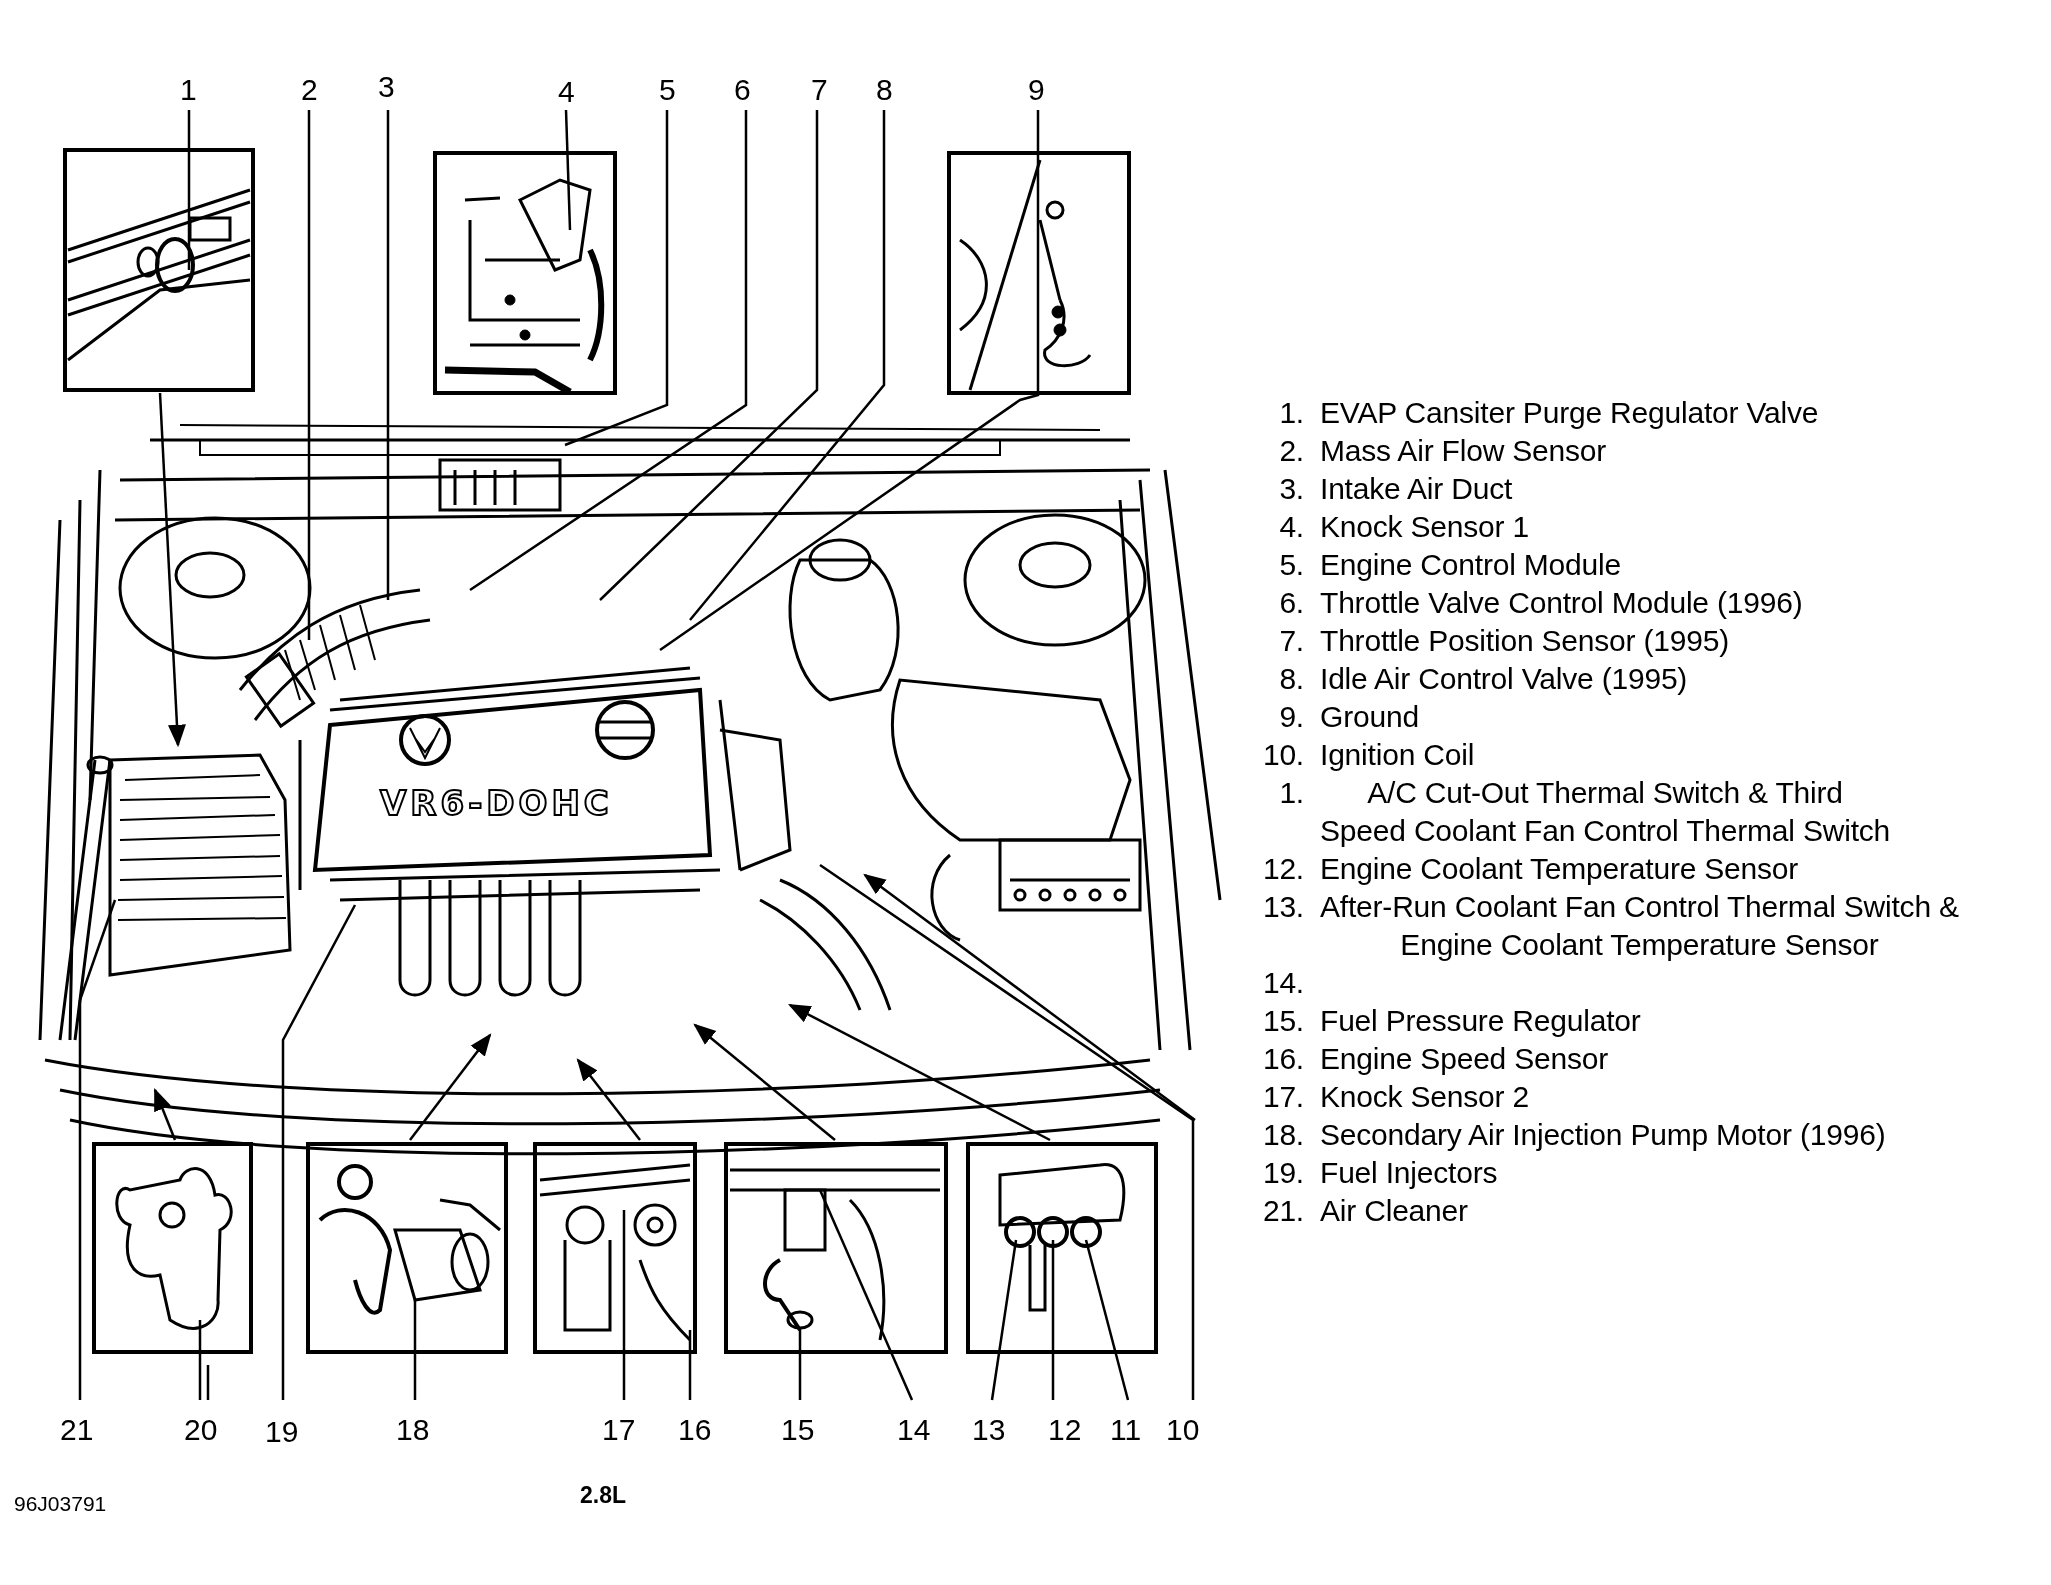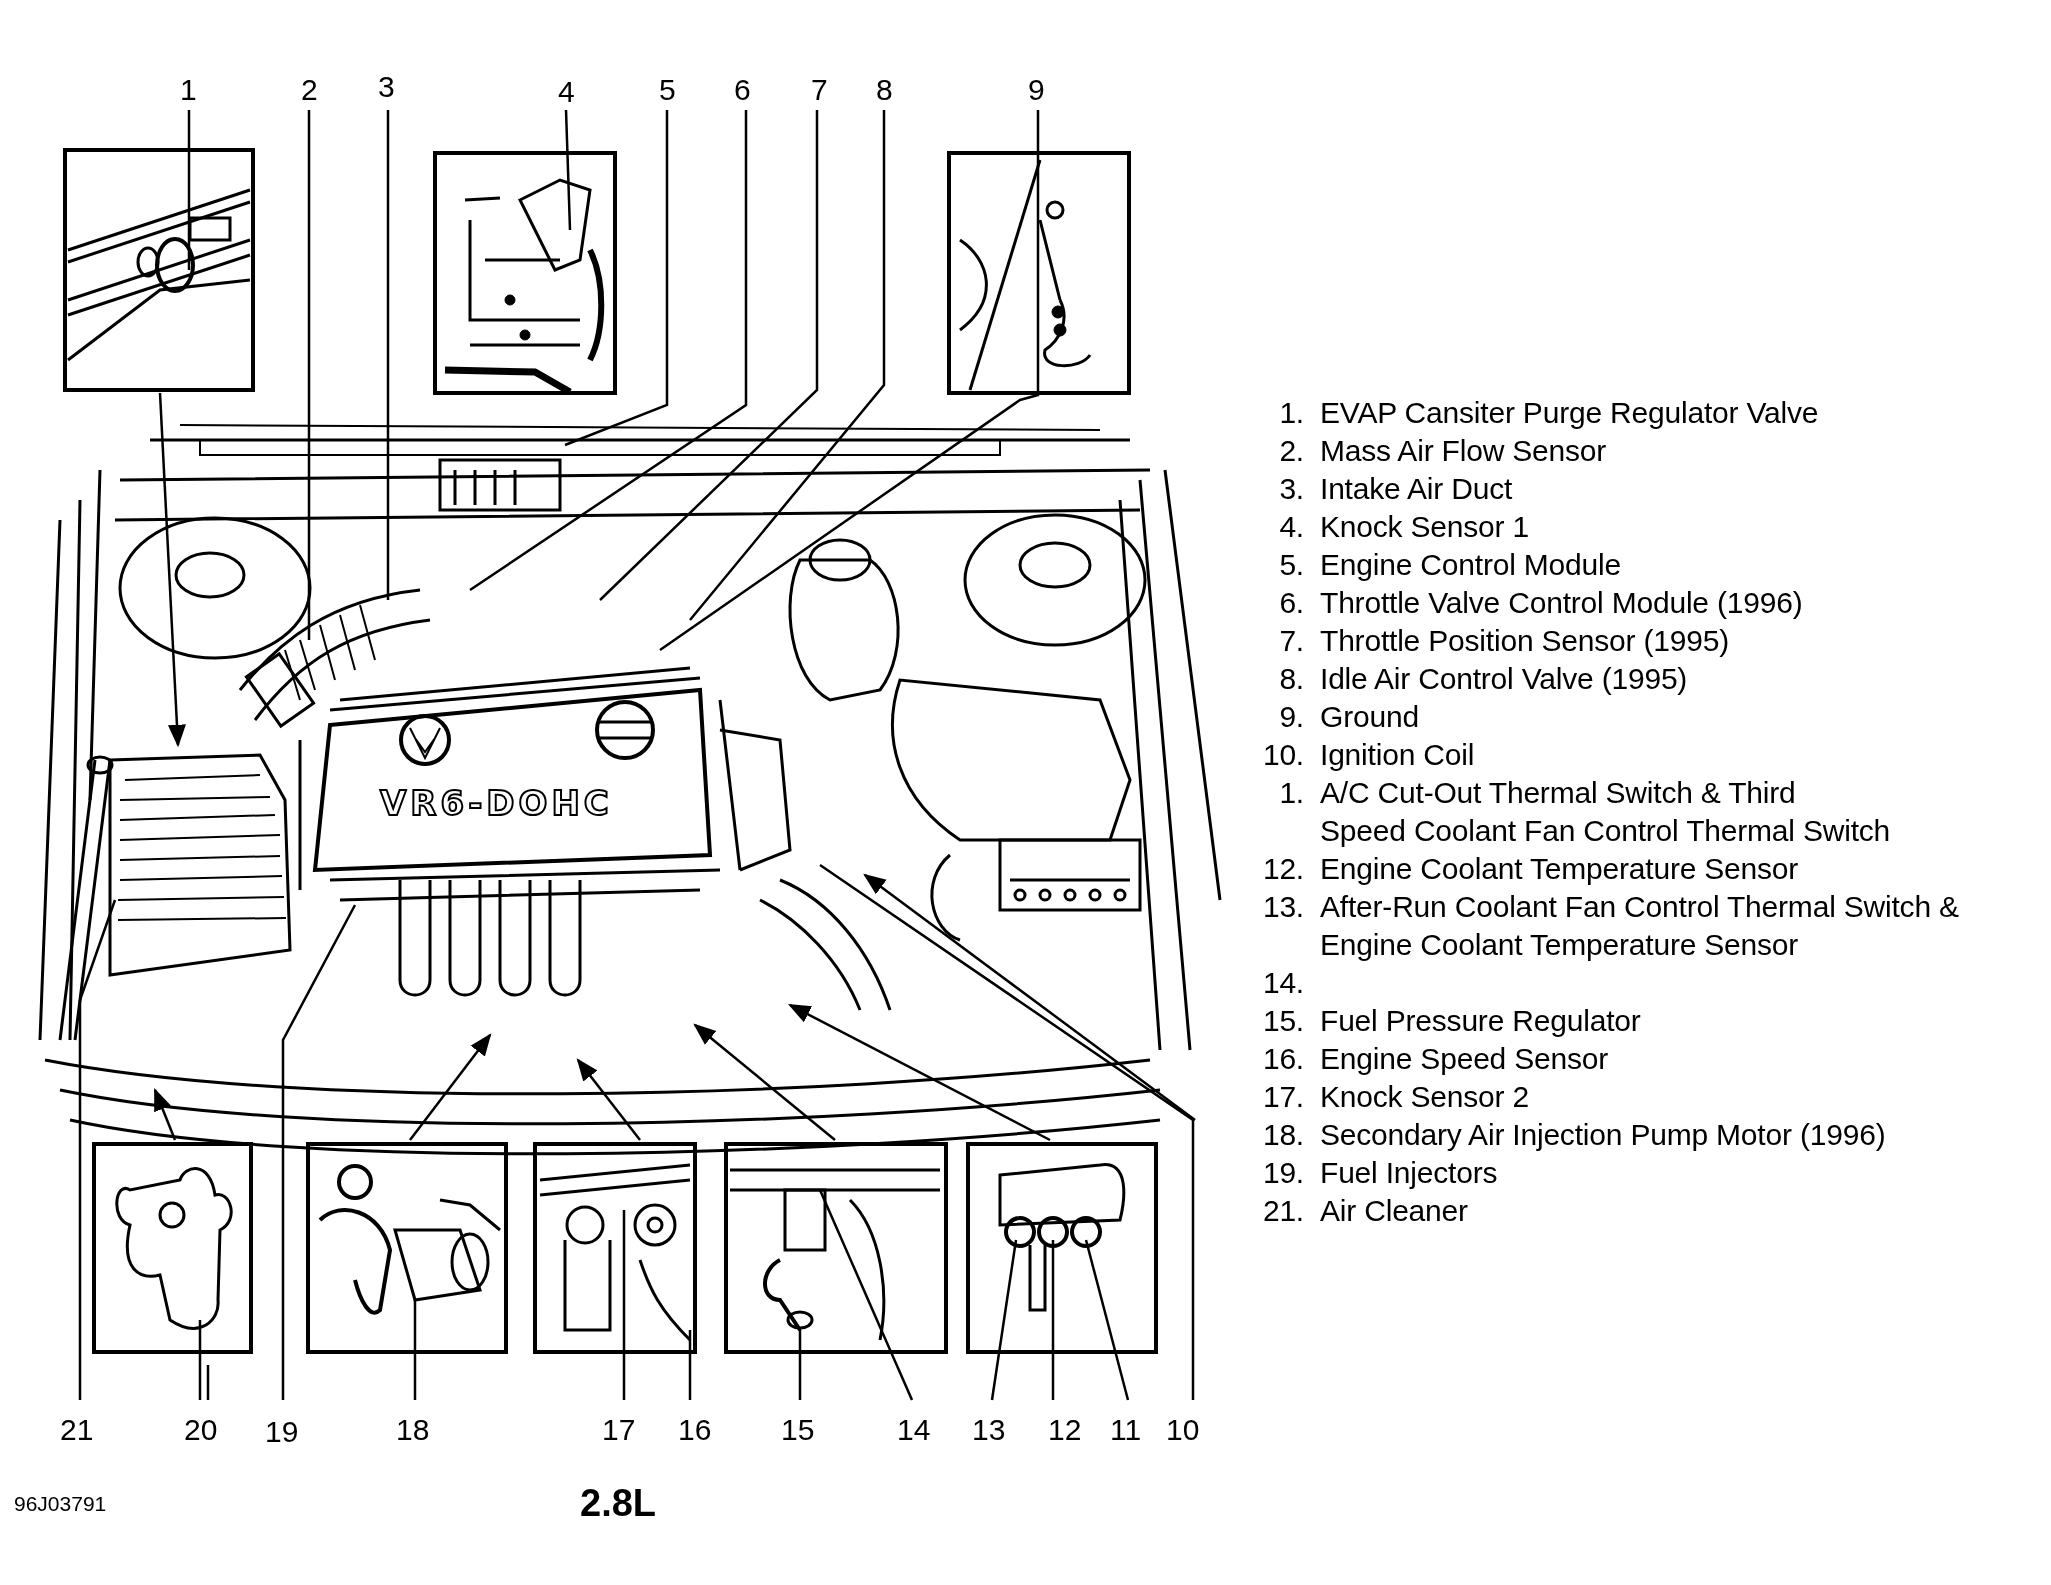--- a/index.html
+++ b/index.html
@@ -3,22 +3,22 @@
 <meta charset="utf-8">
 <style>
   html, body { margin: 0; padding: 0; background: #ffffff; }
   body { width: 2051px; height: 1585px; position: relative; overflow: hidden;
          font-family: "Liberation Sans", sans-serif; color: #000; }
   #diagram { position: absolute; left: 0; top: 0; width: 2051px; height: 1585px; }
   .callout-num { font-family: "Liberation Sans", sans-serif; font-size: 30px; fill: #000; }
   .legend { position: absolute; left: 1228px; top: 394px; width: 820px; }
   .legend-item { display: flex; font-size: 30px; line-height: 38px; letter-spacing: -0.2px; }
   .legend-num { width: 76px; text-align: right; padding-right: 16px; flex: none; }
-  .legend-text { white-space: pre-line; }
-  .engine-label { position: absolute; left: 580px; top: 1482px; font-size: 38px; font-weight: bold; }
+  .legend-text { white-space: pre-line; text-align: center; }
+  .engine-label { position: absolute; left: 580px; top: 1482px; font-size: 23px; font-weight: bold; }
   .figure-id { position: absolute; left: 14px; top: 1492px; font-size: 21px; }
 </style>
 </head>
 <body>
 
 <svg id="diagram" viewBox="0 0 2051 1585" xmlns="http://www.w3.org/2000/svg">
   <defs>
     <marker id="arr" viewBox="0 0 10 10" refX="9" refY="5" markerWidth="9" markerHeight="9" orient="auto">
       <path d="M0,1 L10,5 L0,9 z" fill="#000"></path>
     </marker>

